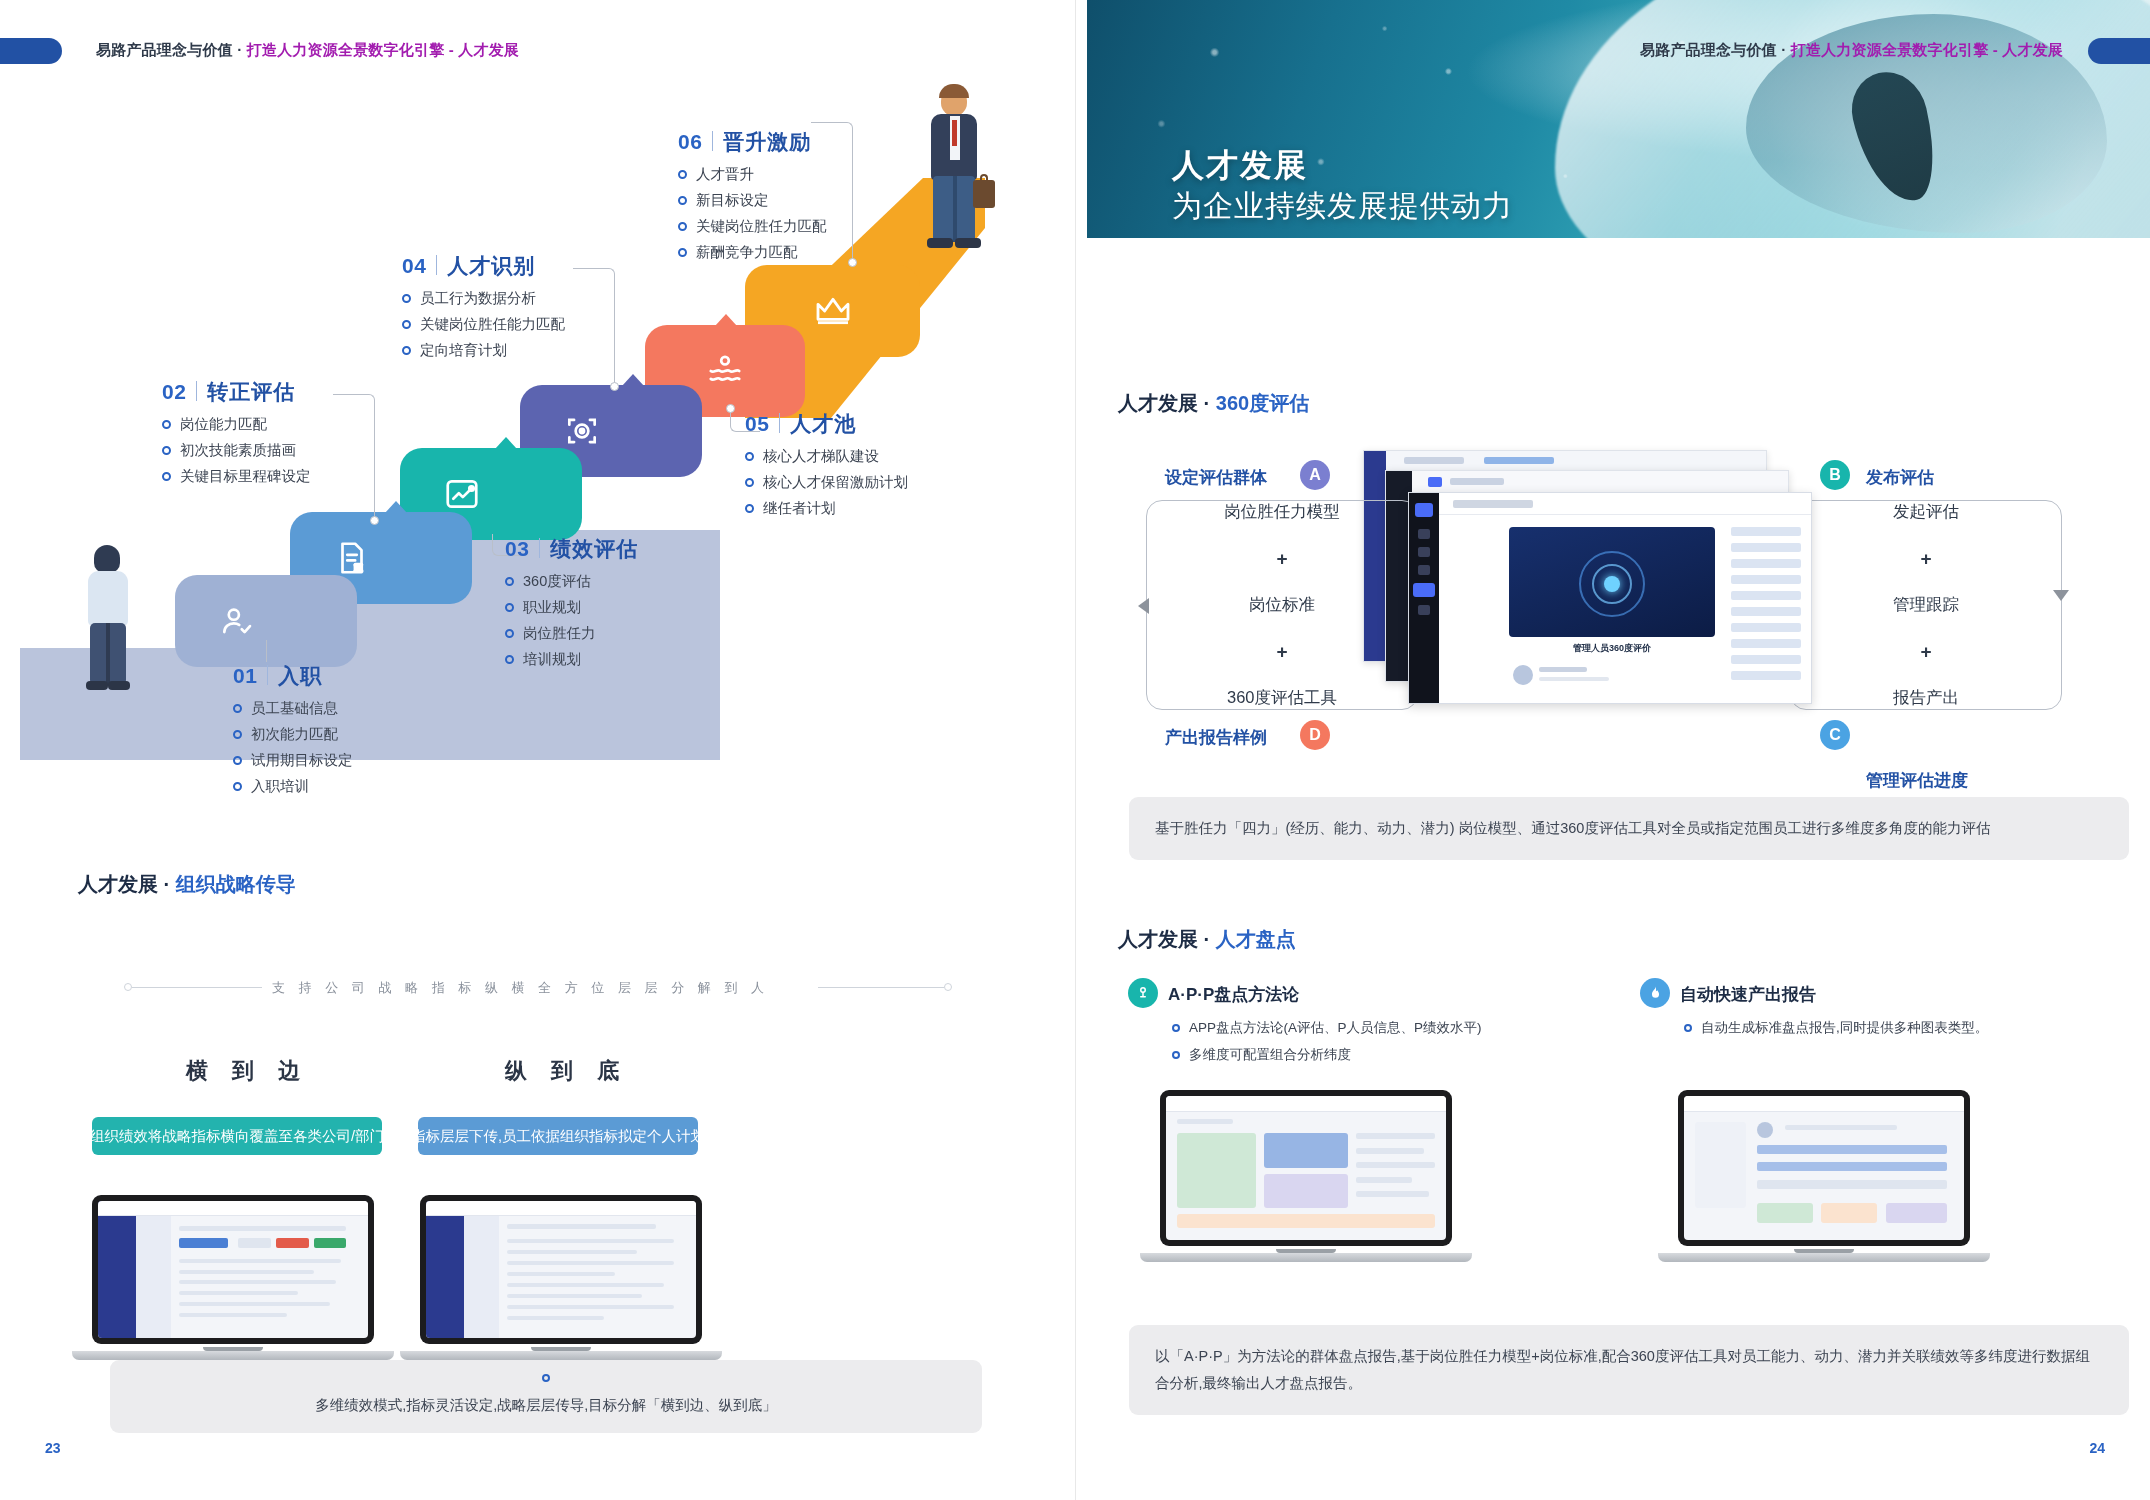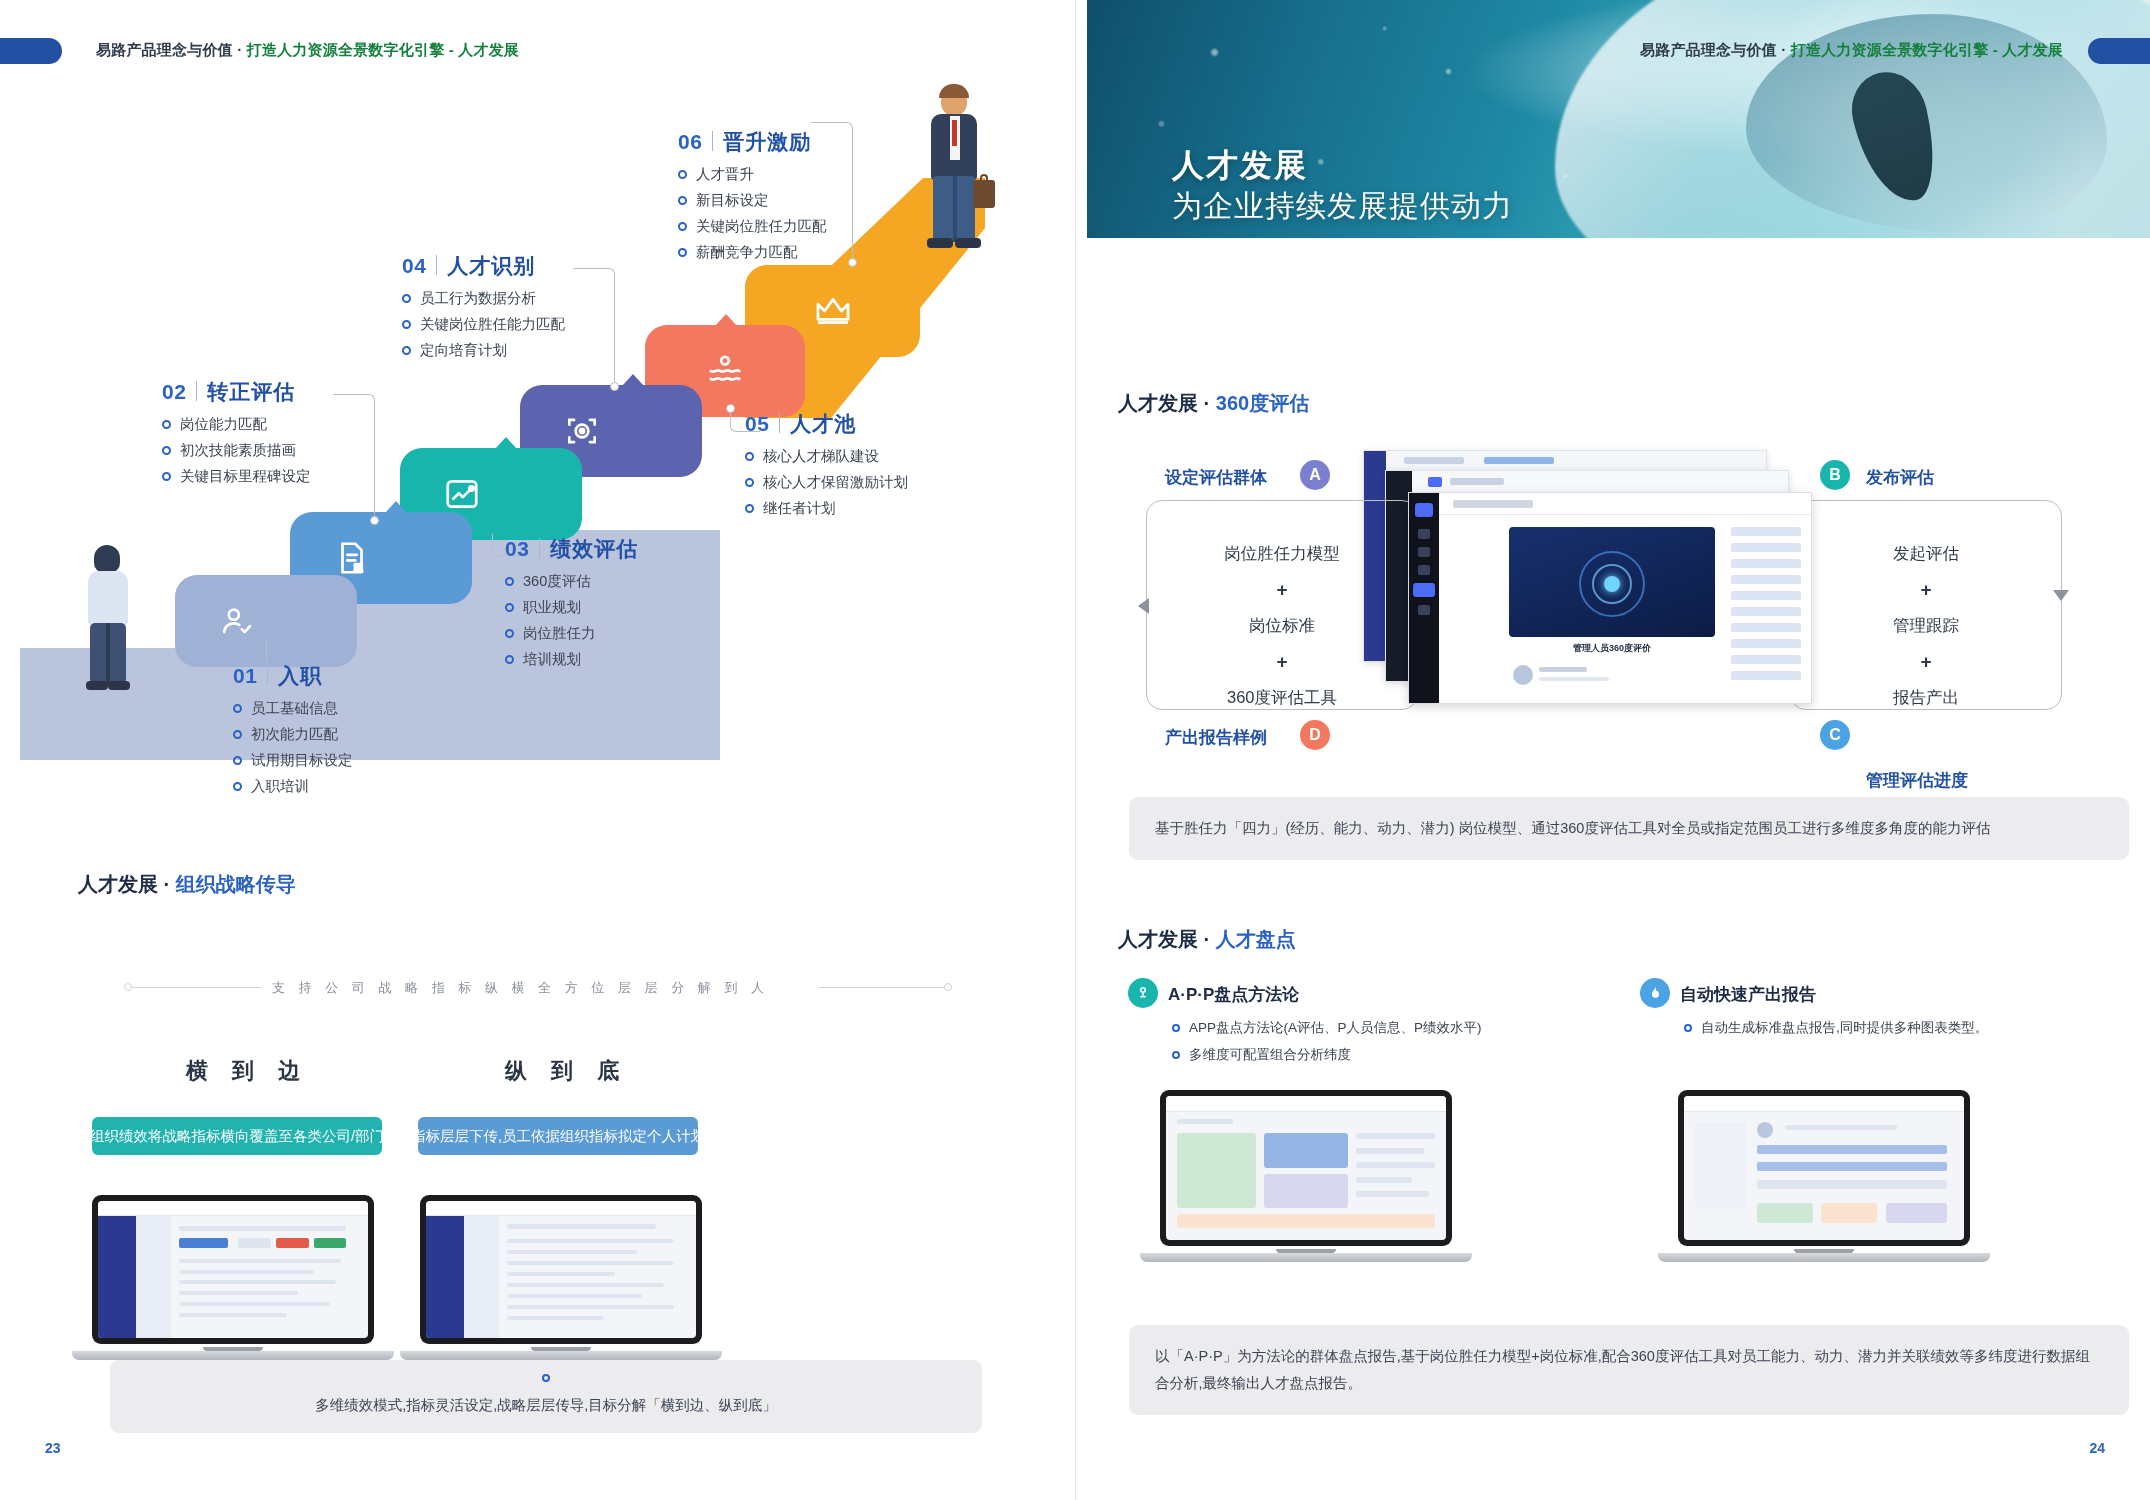--- a/index.html
+++ b/index.html
@@ -17,21 +17,21 @@
   
   .hdr-tab {
     position:absolute; top:38px; width:62px; height:26px;
     background:#2251a4; border-radius:0 13px 13px 0;
   }
   .hdr-tab.right { border-radius:13px 0 0 13px; }
   .hdr-text {
     position:absolute; top:41px; font-size:15px; font-weight:700;
     color:#2f3a4a; white-space:nowrap; letter-spacing:.2px;
   }
-  .hdr-text .blue { color:#15803d; }
+  .hdr-text .blue { color:#a21caf; }
 
   
   .stair { position:absolute; border-radius:22px; }
   .stair .ico {
     position:absolute; left:50%; top:50%; transform:translate(-50%,-50%);
     color:#fff; display:flex; align-items:center; justify-content:center;
   }
   .notch {
     position:absolute; width:22px; height:12px; background:inherit;
     clip-path:polygon(0 0,100% 0,50% 100%);
@@ -153,22 +153,22 @@
 
   
   .abcd {
     position:absolute; width:30px; height:30px; border-radius:50%;
     color:#fff; font-size:16px; font-weight:700;
     display:flex; align-items:center; justify-content:center;
   }
   .flow-label { position:absolute; font-size:17px; font-weight:700; color:#2251a4; white-space:nowrap; }
   .flow-box {
     position:absolute; border:1.6px solid #b9bfc9; border-radius:16px;
-    display:flex; flex-direction:column; align-items:center; justify-content:flex-end;
-    gap:14px; background:transparent;
+    display:flex; flex-direction:column; align-items:center; justify-content:space-between;
+    gap:23px; background:transparent;
   }
   .flow-box div { font-size:16.5px; color:#2f3a4a; white-space:nowrap; }
   .flow-box .plus { font-size:19px; font-weight:700; color:#2f3a4a; }
   .arrow-tri { position:absolute; width:0; height:0; }
 
   
   .note {
     position:absolute; background:#ececee; border-radius:9px;
     padding:18px 26px; font-size:14.5px; color:#3c4452; line-height:1.85;
   }

